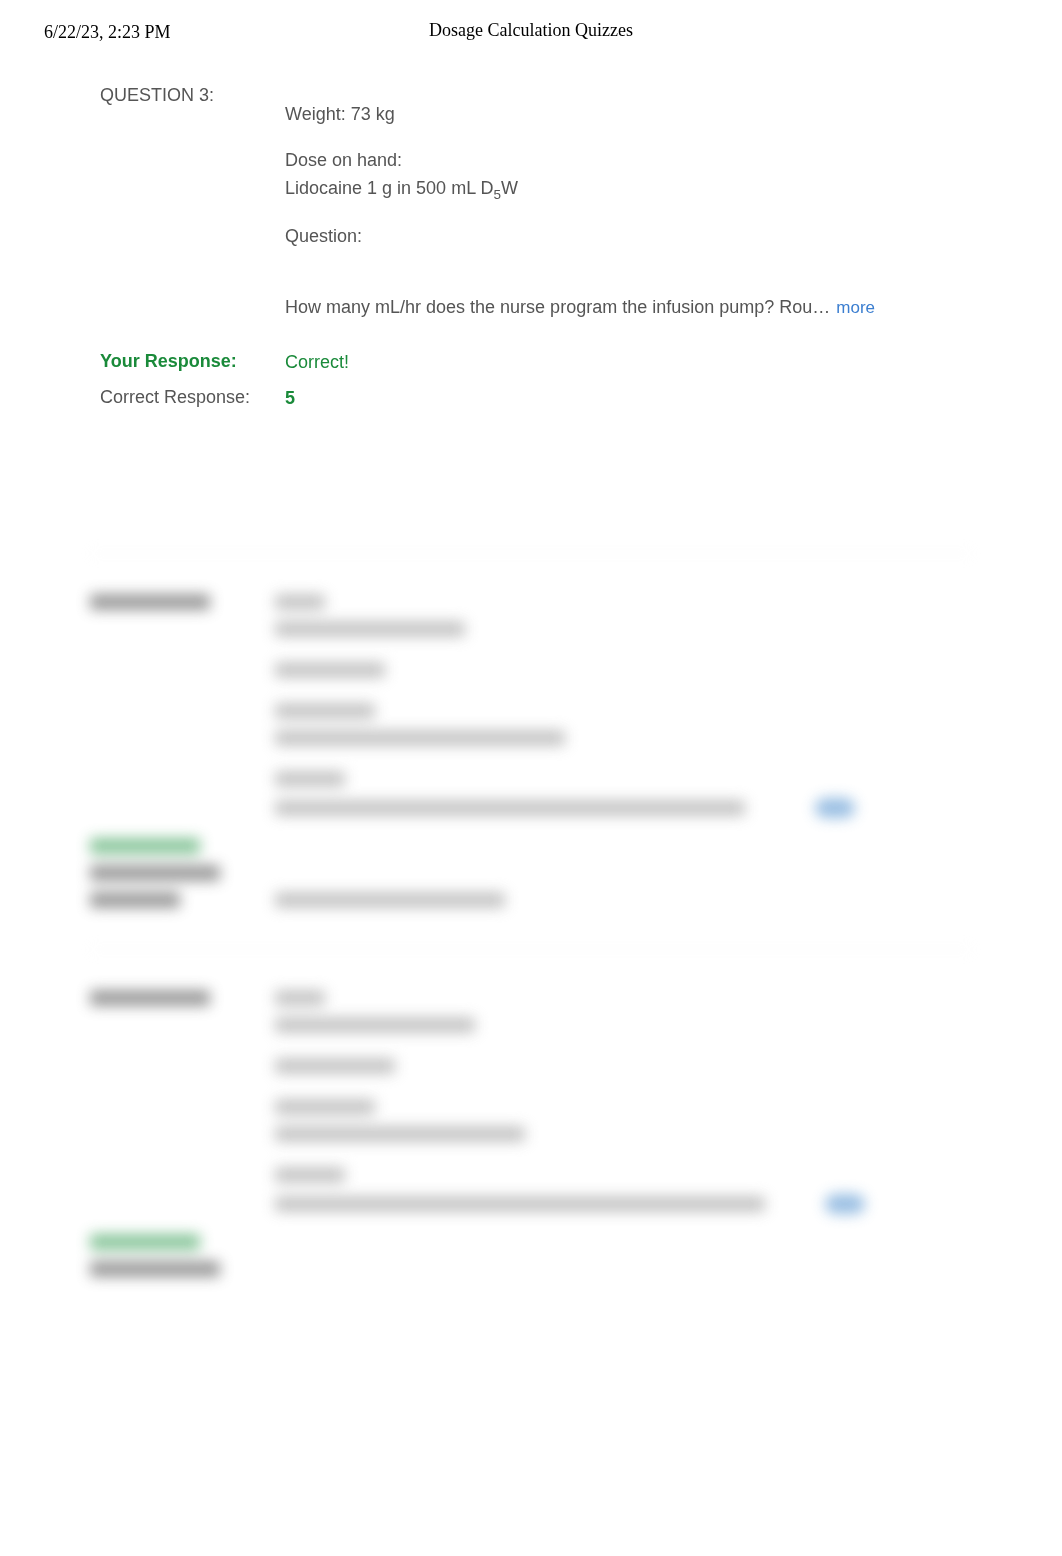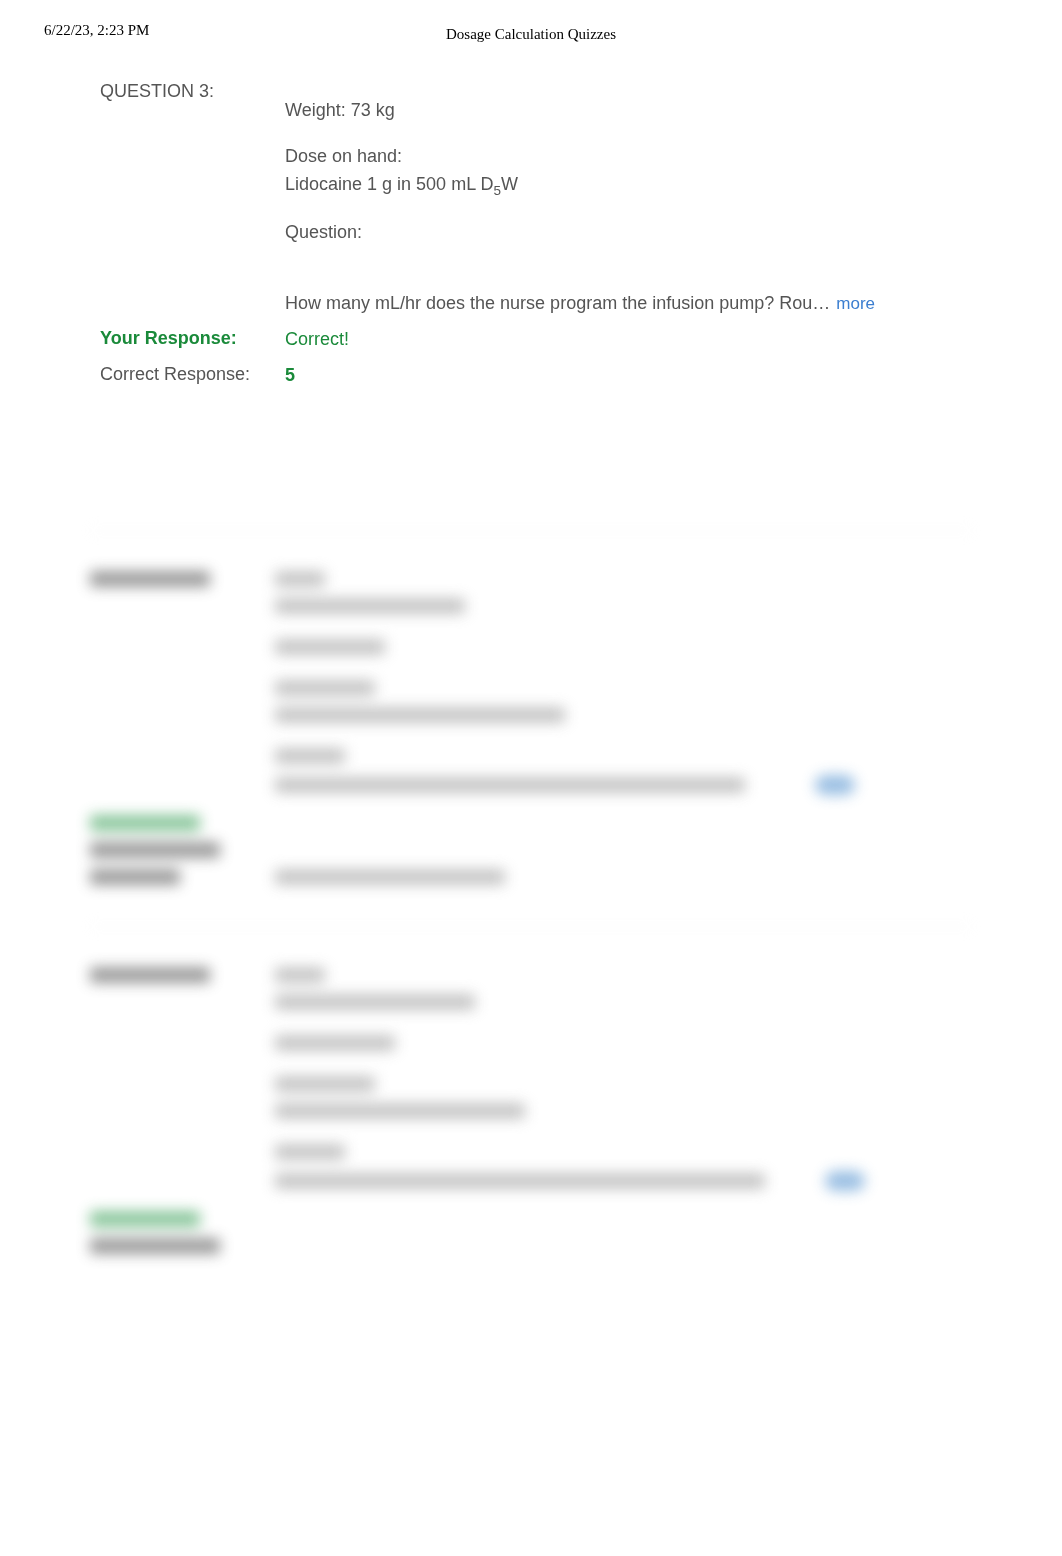--- a/index.html
+++ b/index.html
@@ -10,28 +10,28 @@
     width: 1062px;
     height: 1556px;
     position: relative;
     font-size: 18px;
   }
   .header {
     display: flex;
     justify-content: space-between;
     padding: 22px 44px 10px 44px;
     font-family: "Times New Roman", serif;
-    font-size: 15px;
+    font-size: 18px;
     color: #000;
   }
   .header-title {
     position: absolute;
     left: 50%;
     transform: translateX(-50%);
-    top: 26px;
+    top: 20px;
   }
   .content {
     padding: 30px 100px 0 100px;
   }
   .row {
     display: flex;
     align-items: flex-start;
     margin-bottom: 8px;
   }
   .label-col {
@@ -122,21 +122,21 @@
       <div>
         <div>Question:</div>
         <div class="truncate-line">
           <span>How many mL/hr does the nurse program the infusion pump? Rou…</span>
           <span class="more-link">more</span>
         </div>
       </div>
     </div>
   </div>
 
-  <div class="row" style="margin-top:8px;">
+  <div class="row" style="margin-top:27px;">
     <div class="label-col green-label">Your Response:</div>
     <div class="value-col correct-text">Correct!</div>
   </div>
 
   <div class="row">
     <div class="label-col">Correct Response:</div>
     <div class="value-col green-val">5</div>
   </div>
 </div>
 

